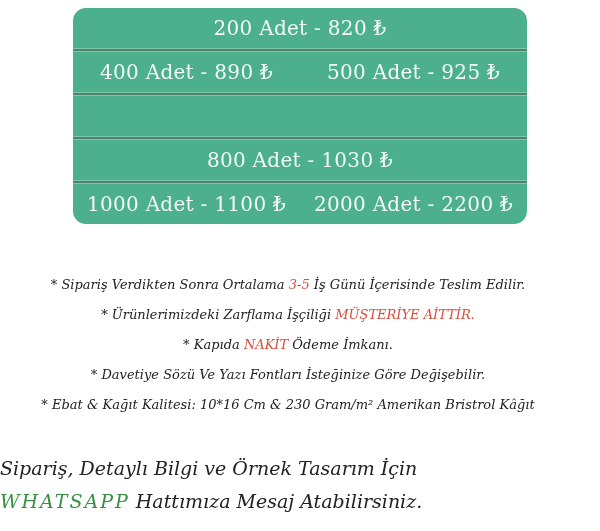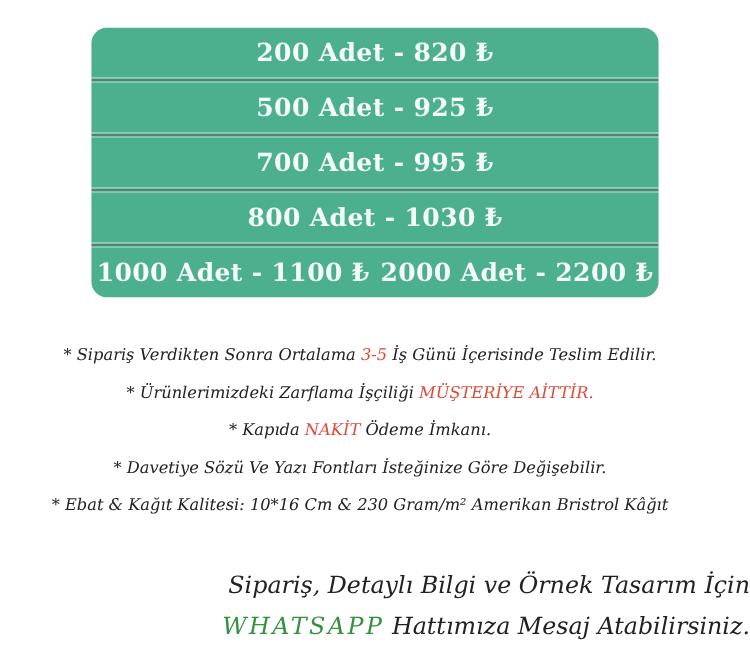--- a/index.html
+++ b/index.html
@@ -13,25 +13,24 @@
     height: 531px;
     background: #ffffff;
     overflow: hidden;
     font-family: "DejaVu Serif", "DejaVu Sans", serif;
   }
 
   
   .price-table {
     position: absolute;
     left: 73px;
-    top: 22px;
+    top: 8px;
     width: 454px;
     border-radius: 13px;
     overflow: hidden;
-    font-weight: bold;
   }
   .price-row {
     display: flex;
     height: 40px;
     background: var(--table-green, #4caf8e);
   }
   .price-cell {
     flex: 1 1 50%;
     display: flex;
     align-items: center;
@@ -67,21 +66,21 @@
   .accent-red {
     color: var(--accent-red, #dd4a3a);
   }
 
   
   .footer {
     position: absolute;
     top: 452px;
     left: 0;
     width: 600px;
-    text-align: right;
+    text-align: left;
     font-style: italic;
     color: var(--note-text, #1c1c1c);
     font-size: 19px;
     line-height: 33px;
     white-space: nowrap;
   }
   .accent-green {
     color: var(--whatsapp-green, #35913f);
     letter-spacing: 2px;
     font-style: italic;
@@ -90,25 +89,25 @@
 </head>
 <body>
 
 <div class="canvas" style="--table-green: #4caf8e; --divider-dark: #56806f; --divider-light: #7cc5a9; --row-text: #f4faf7; --note-text: #222222; --accent-red: #dd4a3a; --whatsapp-green: #35913f;">
   <div class="price-table">
       <div class="price-row">
         <div class="price-cell">200 Adet - 820 ₺</div>
       </div>
       <div class="row-divider"></div>
       <div class="price-row">
+        <div class="price-cell">400 Adet - 890 ₺</div>
         <div class="price-cell">500 Adet - 925 ₺</div>
       </div>
       <div class="row-divider"></div>
       <div class="price-row">
-        <div class="price-cell">700 Adet - 995 ₺</div>
       </div>
       <div class="row-divider"></div>
       <div class="price-row">
         <div class="price-cell">800 Adet - 1030 ₺</div>
       </div>
       <div class="row-divider"></div>
       <div class="price-row">
         <div class="price-cell">1000 Adet - 1100 ₺</div>
         <div class="price-cell">2000 Adet - 2200 ₺</div>
       </div>

